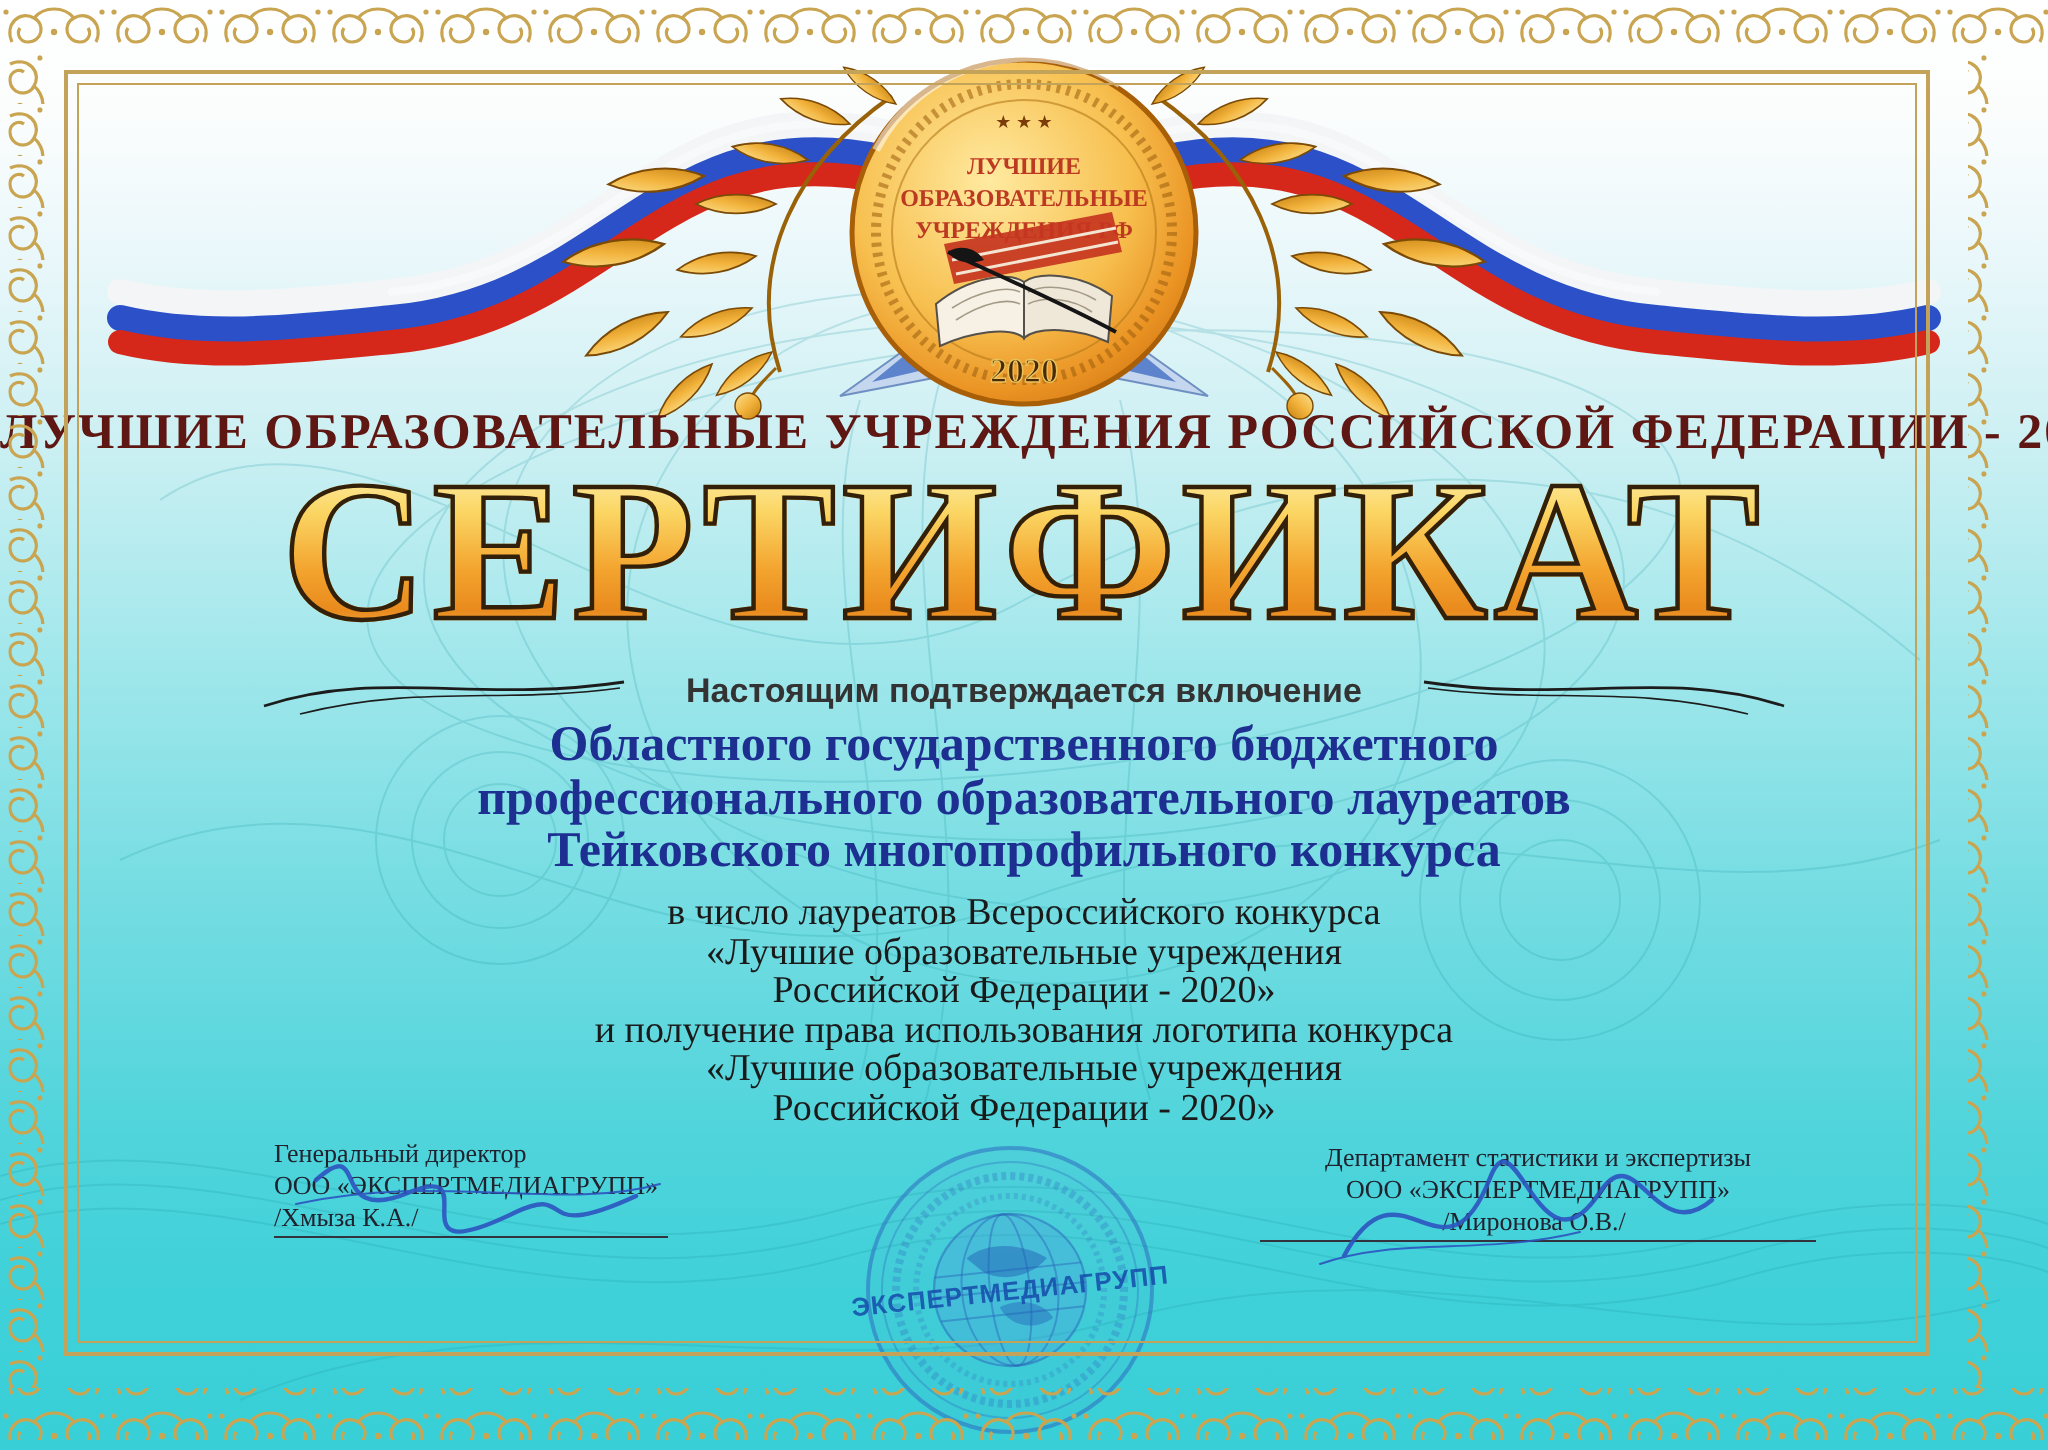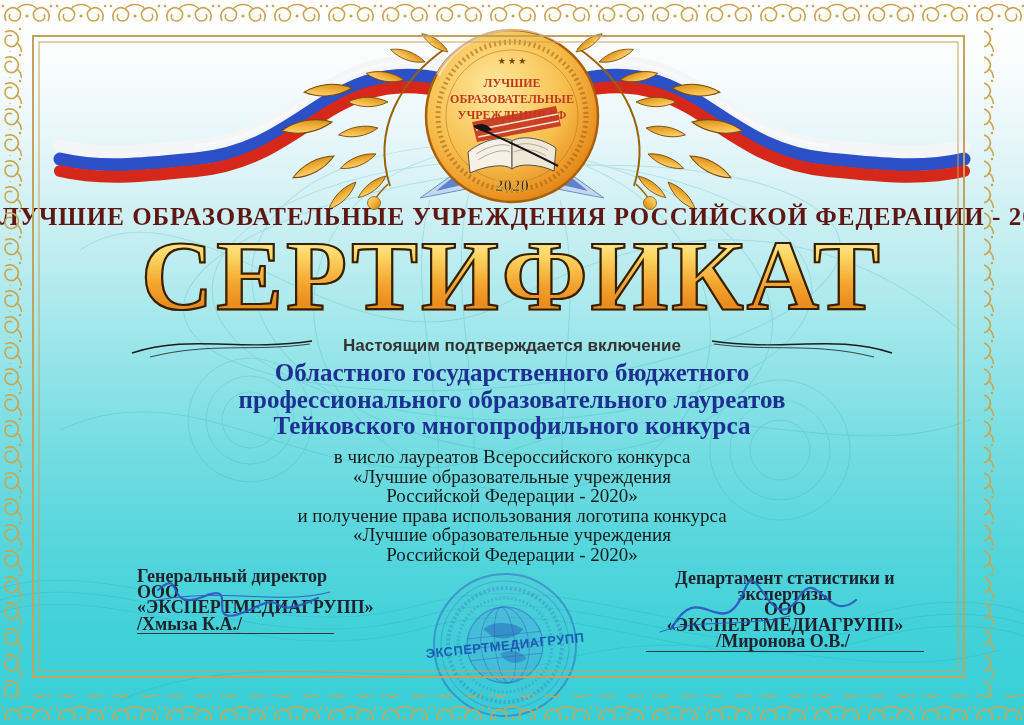--- a/index.html
+++ b/index.html
@@ -14,23 +14,23 @@
   .heading{top:203px;font-size:25px;font-weight:bold;color:#5e1713;letter-spacing:1px;}
   .cert-title{
     top:224px;font-size:100px;font-weight:bold;letter-spacing:3px;line-height:1.04;
     color:#f2a838;-webkit-text-stroke:2.2px #32200a;
     background:linear-gradient(180deg,#fdf4c6 0%,#fbd765 30%,#f3a52f 58%,#e98a1d 78%,#f6cf6e 100%);
     -webkit-background-clip:text;background-clip:text;-webkit-text-fill-color:transparent;
   }
   .intro{top:336px;font-family:"Liberation Sans",sans-serif;font-size:17px;color:#333333;font-weight:bold;}
   .recipient{top:360px;font-size:25px;font-weight:bold;color:#1d3092;line-height:26.5px;}
   .body-block{top:447px;font-size:19px;font-weight:normal;color:#1a1a1a;line-height:19.6px;}
-  .sig{position:absolute;z-index:4;font-size:18px;font-weight:bold;color:#20222e;line-height:15.5px;}
+  .sig{position:absolute;z-index:4;font-size:13px;font-weight:normal;color:#20222e;line-height:15.5px;}
   .sig-left{left:137px;top:569px;width:197px;text-align:left;}
-  .sig-right{left:646px;top:571px;width:278px;text-align:center;}
+  .sig-right{left:630px;top:571px;width:278px;text-align:center;}
   .sig-name-row{border-bottom:1.6px solid #33333d;padding-bottom:1px;margin-top:1px;}
   .sig-left .sig-name-row{text-align:left;}
   .sig-right .sig-name-row{text-align:center;padding-right:4px;}
 </style>
 </head>
 <body>
 
 <div class="page">
 
   <svg class="layer z1" viewBox="0 0 1024 725">

